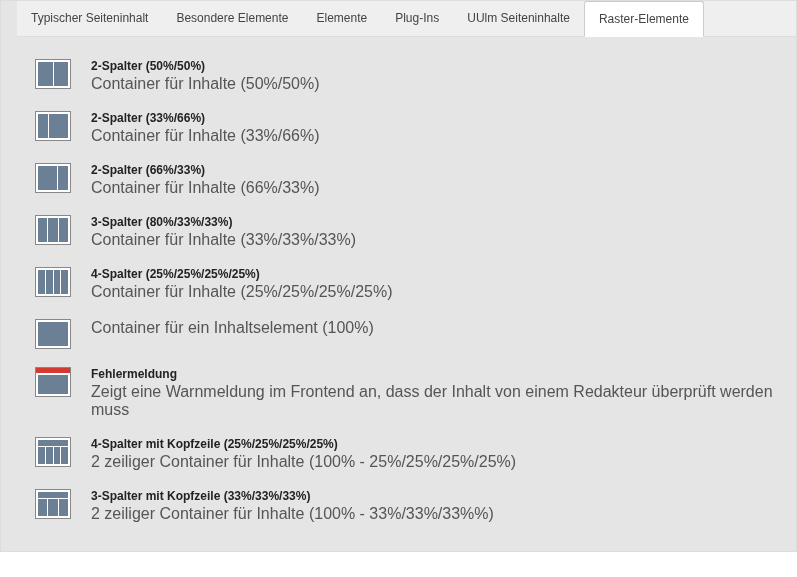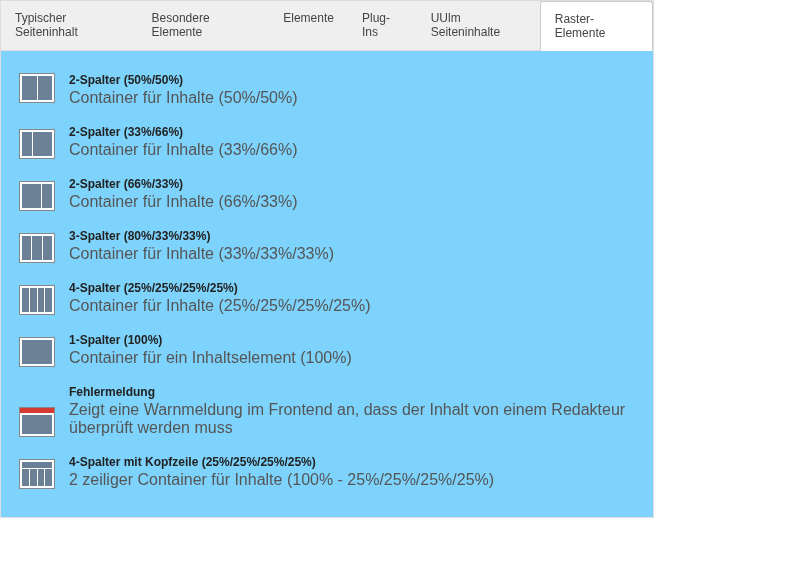--- a/index.html
+++ b/index.html
@@ -3,23 +3,24 @@
 <meta charset="utf-8">
 <style>
   * { box-sizing: border-box; margin: 0; padding: 0; }
   body {
     font-family: Verdana, Geneva, sans-serif;
     font-size: 12px;
     background: #fff;
     color: #333;
   }
   .container {
-    width: 654px;
+    width: 797px;
     border: 1px solid #ddd;
-    background: #7dd3fc;
+    background: #e5e5e5;
+    padding-left: 16px;
   }
   .tab-bar {
     display: flex;
     background: #efefef;
     border-bottom: 1px solid #ddd;
     padding: 0;
   }
   .tab {
     padding: 10px 14px;
     font-size: 12px;
@@ -37,24 +38,24 @@
     border-radius: 3px 3px 0 0;
   }
   .panel {
     padding: 14px 18px 18px 18px;
   }
   .item {
     display: flex;
     align-items: flex-start;
     padding: 8px 0 10px 0;
     cursor: pointer;
+    gap: 6px;
   }
   .item + .item {
     border-top: 0;
-    align-items: flex-end;
   }
   .icon {
     width: 36px;
     height: 30px;
     flex: 0 0 36px;
     margin-right: 14px;
     border: 1px solid #888;
     background: #fff;
     display: flex;
     padding: 2px;
@@ -173,21 +174,20 @@
         <div class="title">4-Spalter (25%/25%/25%/25%)</div>
         <div class="desc">Container für Inhalte (25%/25%/25%/25%)</div>
       </div>
     </div>
 
     <div class="item">
       <div class="icon">
         <div class="col"></div>
       </div>
       <div class="text">
-        <div class="title">1-Spalter (100%)</div>
         <div class="desc">Container für ein Inhaltselement (100%)</div>
       </div>
     </div>
 
     <div class="item">
       <div class="icon error-ic">
         <div class="bar"></div>
           <div class="body"></div>
       </div>
       <div class="text">
@@ -205,15 +205,29 @@
             <div class="col"></div>
             <div class="col"></div>
           </div>
       </div>
       <div class="text">
         <div class="title">4-Spalter mit Kopfzeile (25%/25%/25%/25%)</div>
         <div class="desc">2 zeiliger Container für Inhalte (100% - 25%/25%/25%/25%)</div>
       </div>
     </div>
 
+    <div class="item">
+      <div class="icon head-row">
+        <div class="head"></div>
+        <div class="cols">
+            <div class="col"></div>
+            <div class="col"></div>
+            <div class="col"></div>
+          </div>
+      </div>
+      <div class="text">
+        <div class="title">3-Spalter mit Kopfzeile (33%/33%/33%)</div>
+        <div class="desc">2 zeiliger Container für Inhalte (100% - 33%/33%/33%%)</div>
+      </div>
+    </div>
 
   </div>
 </div>
 
 </body></html>

